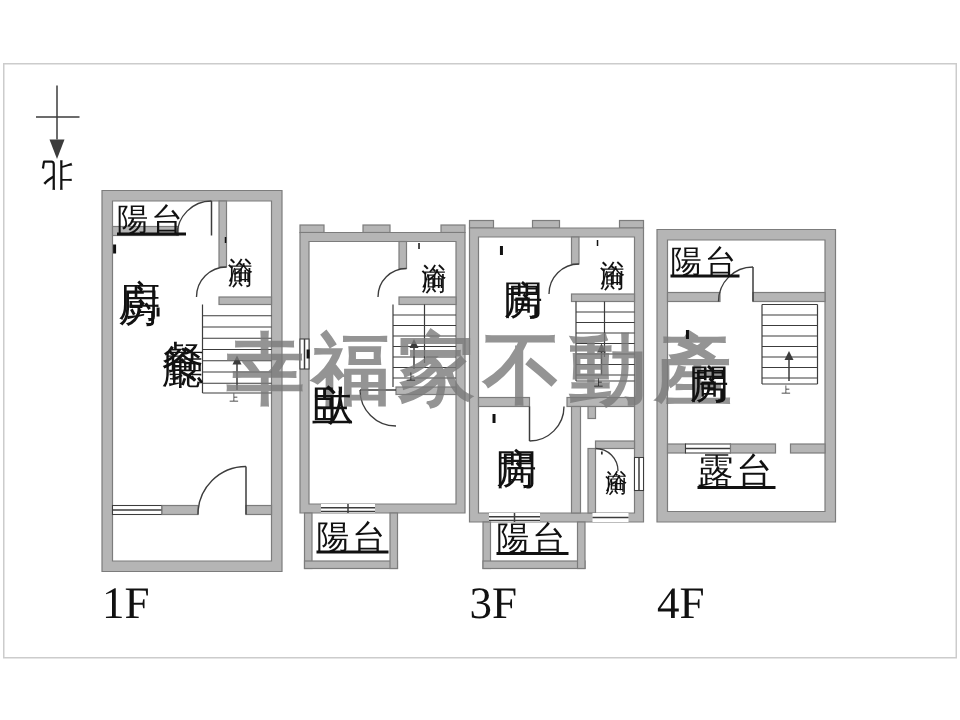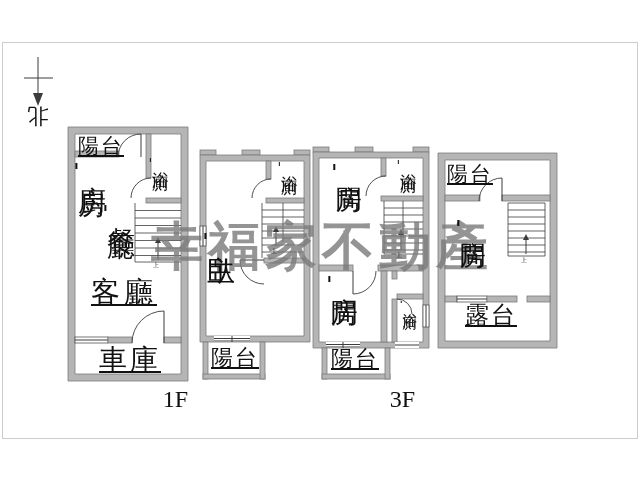--- a/index.html
+++ b/index.html
@@ -14,21 +14,21 @@
   svg.linework{position:absolute;left:0;top:0;z-index:1;}
   .wall{fill:var(--wall-fill);stroke:var(--wall-edge);stroke-width:0.8;}
   .thin{stroke:var(--line);stroke-width:1;fill:none;}
   .arc{stroke:var(--line);stroke-width:0.9;fill:none;}
   .stair{stroke:var(--line);stroke-width:0.8;fill:none;}
   .win{fill:#ffffff;stroke:var(--line);stroke-width:0.7;}
   .gap{fill:#ffffff;stroke:none;}
   .arrowhead{fill:var(--line);}
   .label{position:absolute;z-index:3;color:var(--text);line-height:1.05;white-space:nowrap;text-decoration:underline;}
   .vert{writing-mode:vertical-rl;text-orientation:upright;letter-spacing:3px;}
-  .floorname{position:absolute;z-index:3;color:var(--text);font-size:24px;text-align:right;}
+  .floorname{position:absolute;z-index:3;color:var(--text);font-size:30px;text-align:left;}
   .stairup{position:absolute;z-index:3;color:var(--text);font-size:6px;}
   #watermark{position:absolute;left:151px;top:212px;z-index:2;
              font-size:52px;font-weight:bold;letter-spacing:5px;
              color:var(--watermark);opacity:0.8;pointer-events:none;}
   #compass-north{position:absolute;left:25px;top:102px;width:26px;z-index:3;
                  font-size:21px;color:var(--text);text-align:center;
                  transform:rotate(180deg);}
 </style>
 </head>
 <body>
@@ -148,36 +148,35 @@
   </svg>
 
   <div id="compass-north">北</div>
 
   <div id="watermark">幸福家不動產</div>
 
   <div class="label" style="left:78px;top:135px;font-size:21px;letter-spacing:2px;">陽台</div>
   <div class="label vert" style="left:77px;top:163px;font-size:28px;">廚房</div>
   <div class="label vert" style="left:151px;top:158px;font-size:17px;letter-spacing:2px;">浴廁</div>
   <div class="label vert" style="left:106px;top:205px;font-size:28px;">餐廳</div>
-  <div class="label" style="left:91px;top:277px;font-size:29px;letter-spacing:4px;">客廳</div>
-  <div class="label" style="left:99px;top:345px;font-size:28px;letter-spacing:3px;">車庫</div>
   <div class="stairup" style="left:153px;top:261px;">上</div>
   <div class="floorname" style="left:68px;top:386px;width:120px;">1F</div>
 
   <div class="label vert" style="left:280px;top:162px;font-size:17px;letter-spacing:2px;">浴廁</div>
   <div class="label vert" style="left:206px;top:233px;font-size:28px;">主臥</div>
   <div class="label" style="left:211px;top:346px;font-size:22px;letter-spacing:2px;">陽台</div>
   <div class="stairup" style="left:271px;top:247px;">上</div>
 
   <div class="label vert" style="left:335px;top:164px;font-size:26px;">房間</div>
   <div class="label vert" style="left:399px;top:160px;font-size:17px;letter-spacing:2px;">浴廁</div>
   <div class="label vert" style="left:330px;top:276px;font-size:27px;">房間</div>
   <div class="label vert" style="left:401px;top:301px;font-size:15px;letter-spacing:1px;">浴廁</div>
   <div class="label" style="left:331px;top:347px;font-size:22px;letter-spacing:2px;">陽台</div>
   <div class="stairup" style="left:396px;top:251px;">上</div>
-  <div class="floorname" style="left:299px;top:386px;width:116px;">3F</div>
+  <div class="floorname" style="left:313px;top:386px;width:116px;">3F</div>
 
   <div class="label" style="left:447px;top:163px;font-size:21px;letter-spacing:2px;">陽台</div>
   <div class="label vert" style="left:459px;top:220px;font-size:26px;">房間</div>
   <div class="label" style="left:465px;top:303px;font-size:24px;letter-spacing:2px;">露台</div>
   <div class="stairup" style="left:521px;top:256px;">上</div>
+  <div class="floorname" style="left:438px;top:386px;width:119px;">4F</div>
 
 </div>
 
 </body></html>

